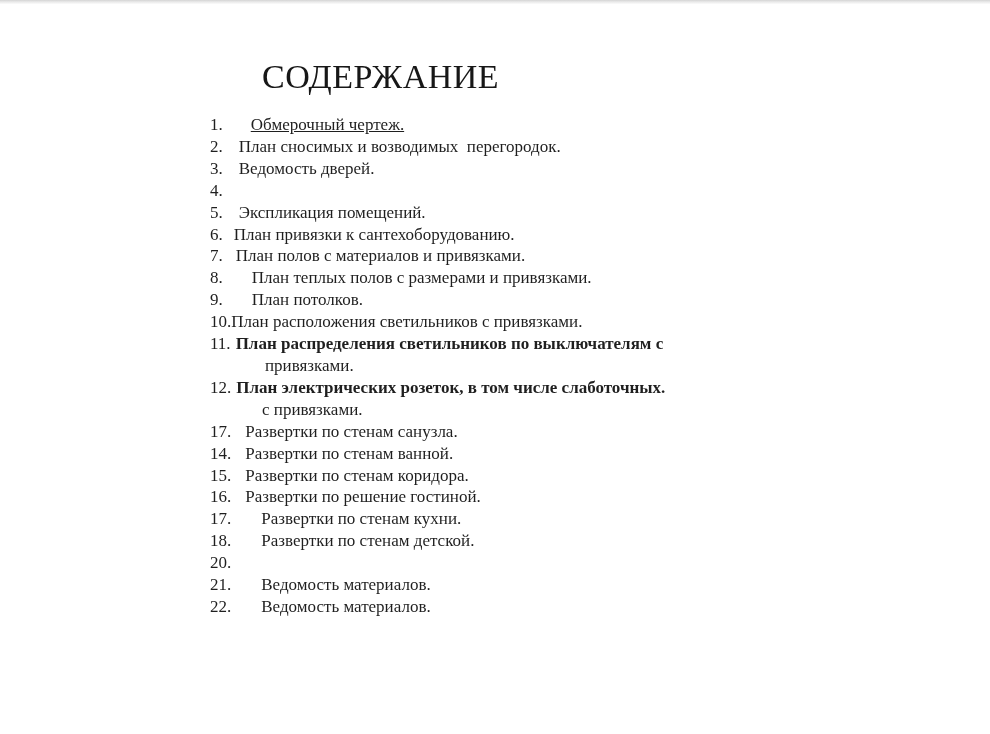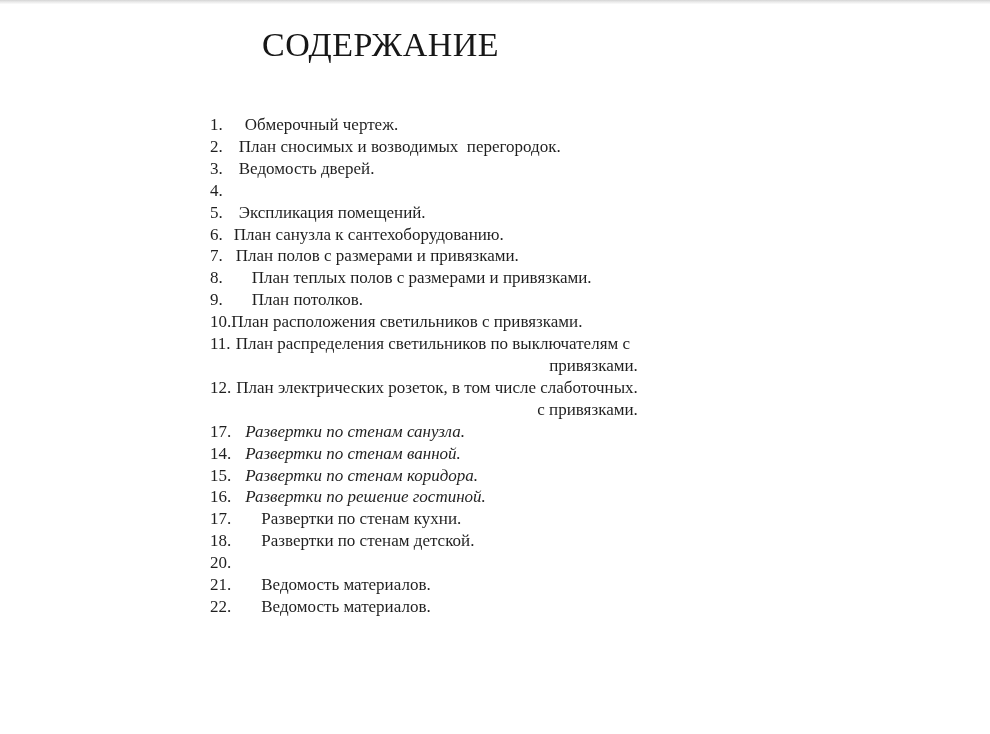--- a/index.html
+++ b/index.html
@@ -21,21 +21,21 @@
   .top-edge {
     position: absolute;
     top: 0; left: 0;
     width: 100%;
     height: 4px;
     background: linear-gradient(to bottom, #d4d4d4 0%, #e9e9e9 45%, #fbfbfb 100%);
   }
   .title {
     position: absolute;
     left: 262px;
-    top: 28px;
+    top: 60px;
     margin: 0;
     font-size: 34px;
     font-weight: 400;
     letter-spacing: 0.5px;
     line-height: 34px;
     color: #171717;
     white-space: pre;
   }
   .toc {
     position: absolute;
@@ -46,34 +46,33 @@
     display: flex;
     align-items: baseline;
     font-size: 17px;
     line-height: 21.9px;
     white-space: pre;
   }
   .num { white-space: pre; }
   .txt { white-space: pre; }
   
   .g0  { margin-left: 0; }
-  .g5  { margin-left: 5px; }
+  .g5  { margin-left: 5px; font-weight: bold; }
   .g11 { margin-left: 11px; }
-  .g12 { margin-left: 22px; }
+  .g12 { margin-left: 28px; text-decoration: underline; }
   .g13 { margin-left: 13px; }
-  .g14 { margin-left: 14px; font-style: italic; }
+  .g14 { margin-left: 14px; }
   .g15 { margin-left: 29px; }
   .g16 { margin-left: 16px; }
   .g30 { margin-left: 30px; }
   
   .cont {
     font-size: 17px;
     line-height: 21.9px;
     white-space: pre;
-    text-align: right;
   }
   .c55 { padding-left: 55px; }
   .c52 { padding-left: 52px; }
 </style>
 </head>
 <body>
 
 <div class="page">
   <div class="top-edge"></div>
 
@@ -100,26 +99,26 @@
       <span class="num">4.</span>
     </div>
 
     <div class="row">
       <span class="num">5.</span>
       <span class="txt g16">Экспликация помещений.</span>
     </div>
 
     <div class="row">
       <span class="num">6.</span>
-      <span class="txt g11">План санузла к сантехоборудованию.</span>
+      <span class="txt g11">План привязки к сантехоборудованию.</span>
     </div>
 
     <div class="row">
       <span class="num">7.</span>
-      <span class="txt g13">План полов с размерами и привязками.</span>
+      <span class="txt g13">План полов с материалов и привязками.</span>
     </div>
 
     <div class="row">
       <span class="num">8.</span>
       <span class="txt g15">План теплых полов с размерами и привязками.</span>
     </div>
 
     <div class="row">
       <span class="num">9.</span>
       <span class="txt g15">План потолков.</span>

